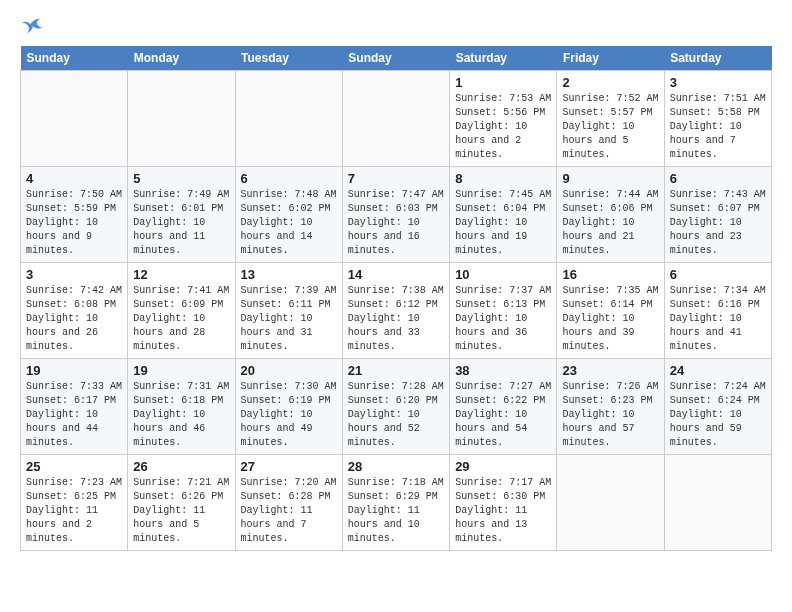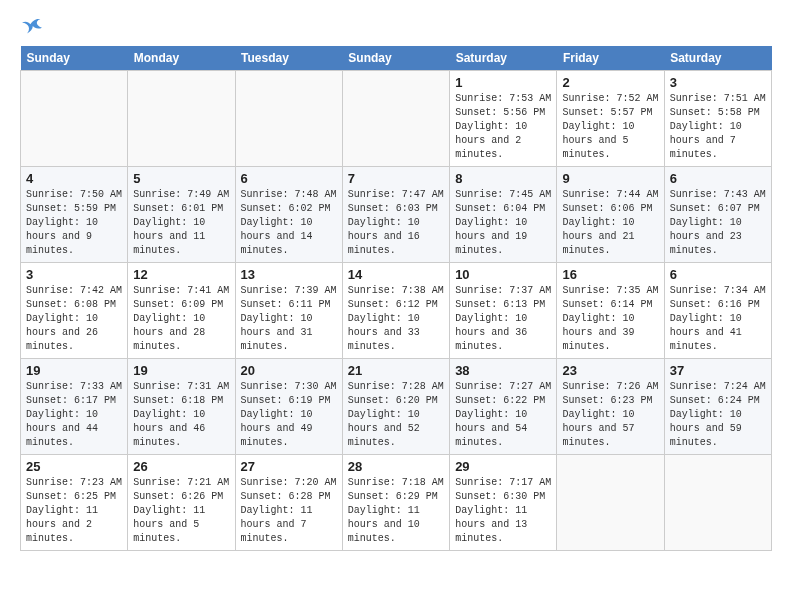--- a/index.html
+++ b/index.html
@@ -227,21 +227,21 @@
         </td>
         <td>
           <div class="day-num">38</div>
           <div class="day-info">Sunrise: 7:27 AM<br>Sunset: 6:22 PM<br>Daylight: 10 hours and 54 minutes.</div>
         </td>
         <td>
           <div class="day-num">23</div>
           <div class="day-info">Sunrise: 7:26 AM<br>Sunset: 6:23 PM<br>Daylight: 10 hours and 57 minutes.</div>
         </td>
         <td>
-          <div class="day-num">37</div>
+          <div class="day-num">24</div>
           <div class="day-info">Sunrise: 7:24 AM<br>Sunset: 6:24 PM<br>Daylight: 10 hours and 59 minutes.</div>
         </td>
       </tr>
       <tr>
         <td>
           <div class="day-num">25</div>
           <div class="day-info">Sunrise: 7:23 AM<br>Sunset: 6:25 PM<br>Daylight: 11 hours and 2 minutes.</div>
         </td>
         <td>
           <div class="day-num">26</div>

